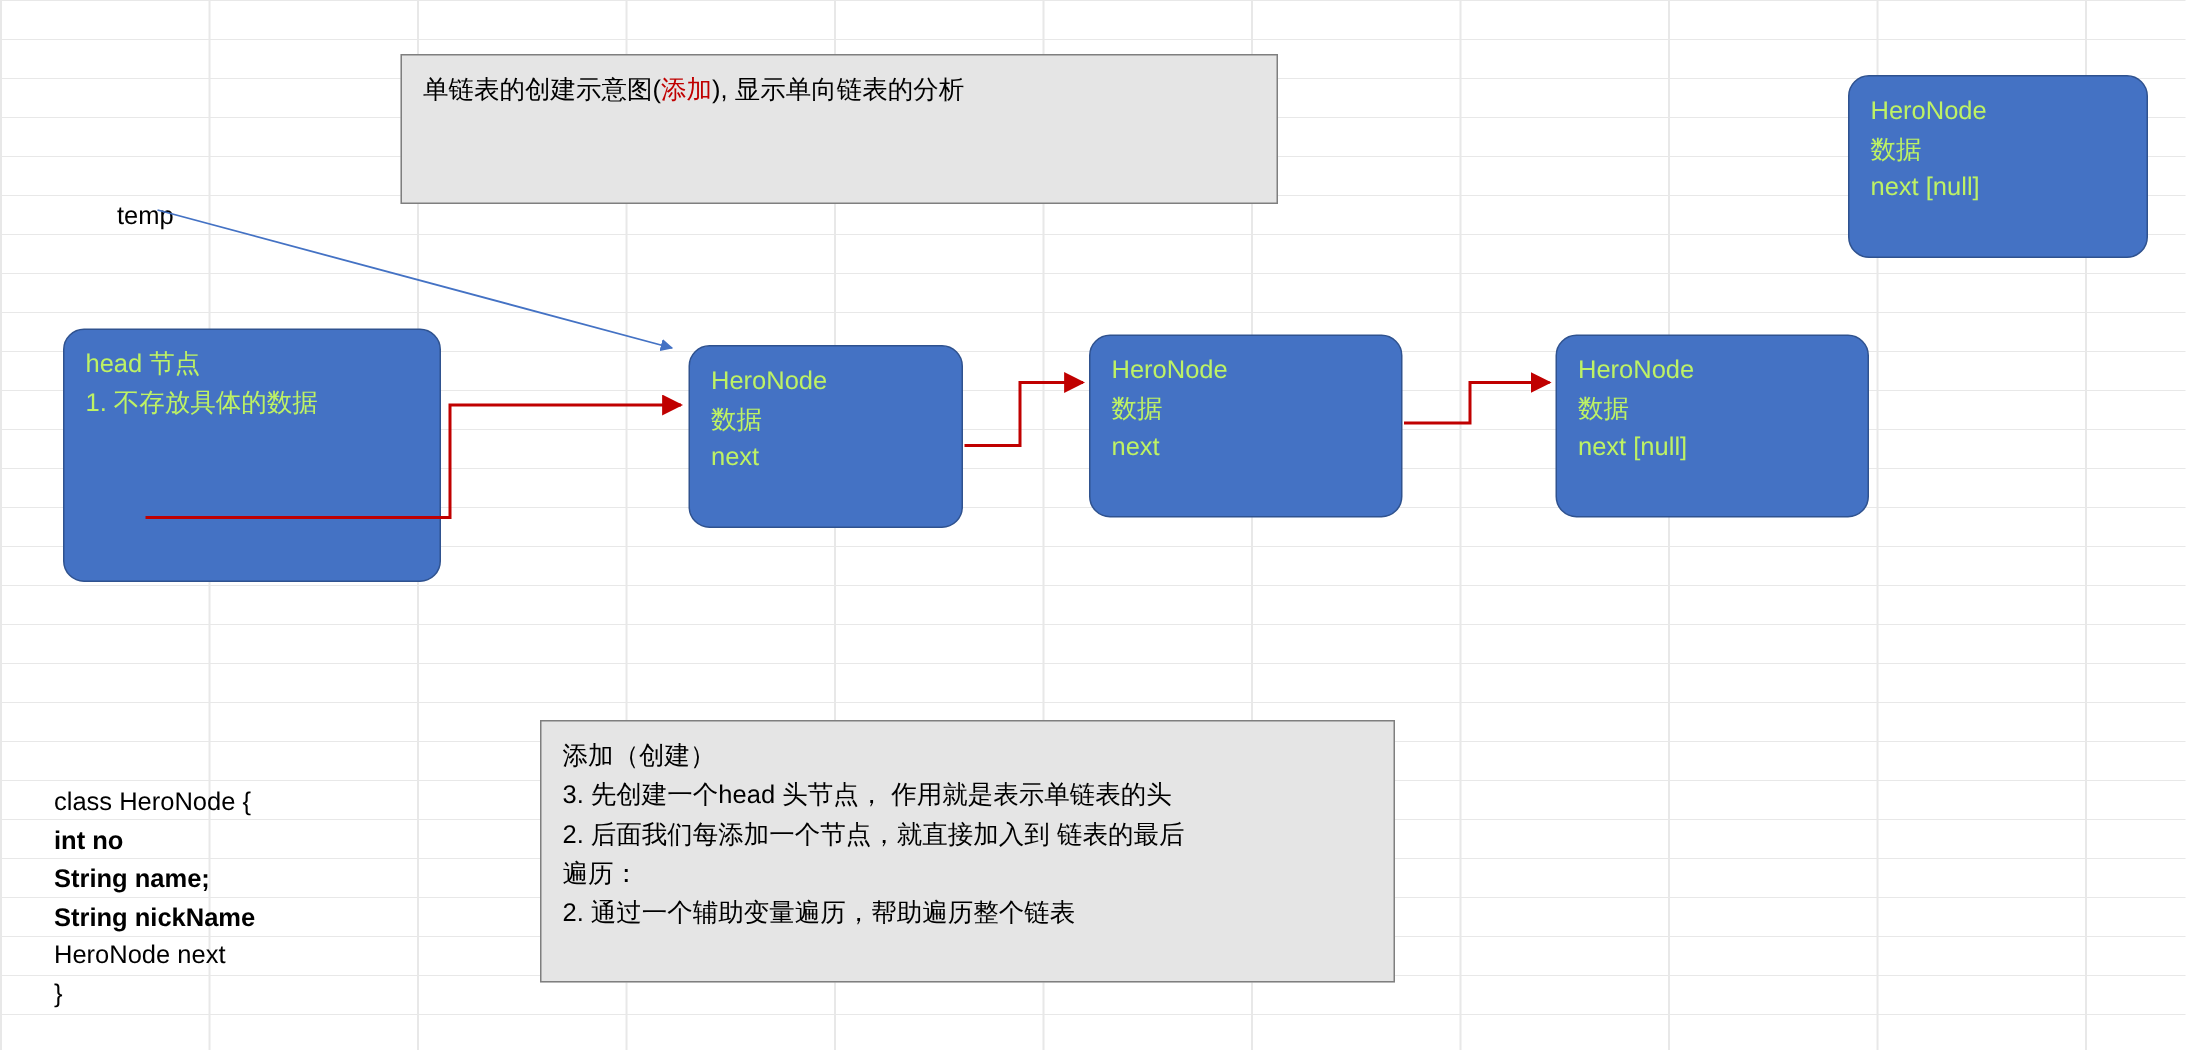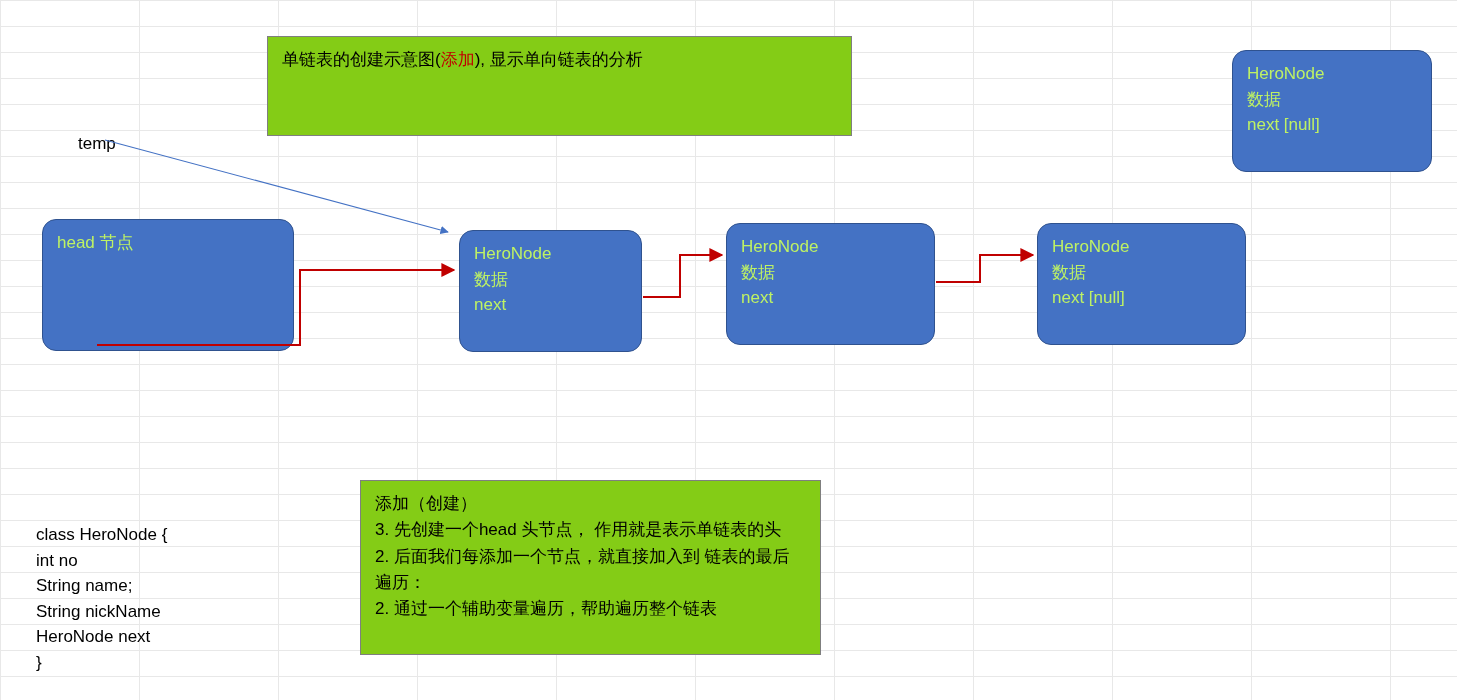--- a/index.html
+++ b/index.html
@@ -1,39 +1,40 @@
 <!DOCTYPE html>
 <html><head>
 <meta charset="utf-8">
 <style>
   html,body{margin:0;padding:0;width:1457px;height:700px;background:#fff;font-family:"Microsoft YaHei","SimSun",Arial,sans-serif;font-size:16px;color:#000;}
   .grid{position:absolute;inset:0;background-image:linear-gradient(to right,#d9d9d9 1px,transparent 1px),linear-gradient(to bottom,#d9d9d9 1px,transparent 1px);background-size:139px 26px;opacity:.6;}
   .stage{position:absolute;inset:0;}
   .node{position:absolute;background:#4472C4;color:#bef264;border:1px solid #2F528F;border-radius:14px;padding:10px 14px;box-sizing:border-box;line-height:1.5;font-size:17px;}
-  .textbox{position:absolute;background:#84cc16;border:1px solid #7f7f7f;padding:10px 14px;box-sizing:border-box;line-height:1.55;font-size:17px;}
+  .textbox{position:absolute;background:#e5e5e5;border:1px solid #7f7f7f;padding:10px 14px;box-sizing:border-box;line-height:1.55;font-size:17px;}
   .plain{position:absolute;font-size:17px;line-height:1.5;margin-top:16px;}
-  .bold{font-weight:normal;}
+  .bold{font-weight:bold;}
   .red{color:#C00000;}
   svg{position:absolute;inset:0;pointer-events:none;}
 </style>
 </head>
 <body>
 
 <div class="grid"></div>
 
 <div class="stage">
 
   <div class="textbox" style="left:267px;top:36px;width:585px;height:100px;">
     <span>单链表的创建示意图(</span><span class="red">添加</span><span>), 显示单向链表的分析</span>
   </div>
 
   <div class="plain" style="left:78px;top:115px;">temp</div>
 
-  <div class="node" style="left:42px;top:219px;width:252px;height:132px;">
+  <div class="node" style="left:42px;top:219px;width:252px;height:169px;">
     <div>head 节点</div>
+    <div>1. 不存放具体的数据</div>
   </div>
 
   <div class="node" style="left:459px;top:230px;width:183px;height:122px;">
     <div>HeroNode</div>
     <div>数据</div>
     <div>next</div>
   </div>
 
   <div class="node" style="left:726px;top:223px;width:209px;height:122px;">
     <div>HeroNode</div>
@@ -55,21 +56,21 @@
 
   <div class="plain" style="left:36px;top:506px;">
     <div>class HeroNode {</div>
     <div class="bold"> int no</div>
     <div class="bold"> String name;</div>
     <div class="bold"> String nickName</div>
     <div> HeroNode next</div>
     <div>}</div>
   </div>
 
-  <div class="textbox" style="left:360px;top:480px;width:461px;height:175px;">
+  <div class="textbox" style="left:360px;top:480px;width:570px;height:175px;">
     <div>添加（创建）</div>
     <div>3. 先创建一个head 头节点， 作用就是表示单链表的头</div>
     <div>2. 后面我们每添加一个节点，就直接加入到  链表的最后</div>
     <div>遍历：</div>
     <div>2.  通过一个辅助变量遍历，帮助遍历整个链表</div>
   </div>
 
   <svg width="1457" height="700">
     <defs>
       <marker id="ar-red" viewBox="0 0 10 10" refX="9" refY="5" markerWidth="7" markerHeight="7" orient="auto-start-reverse">

